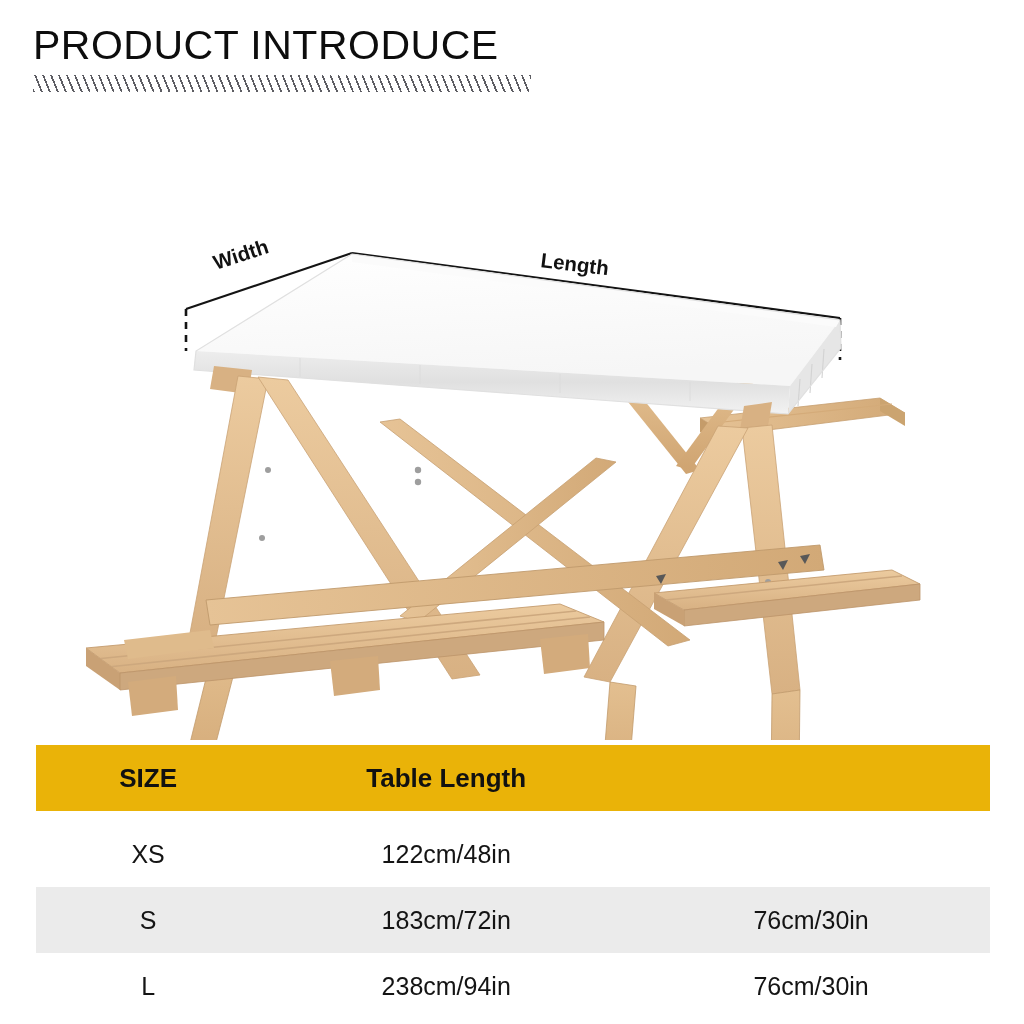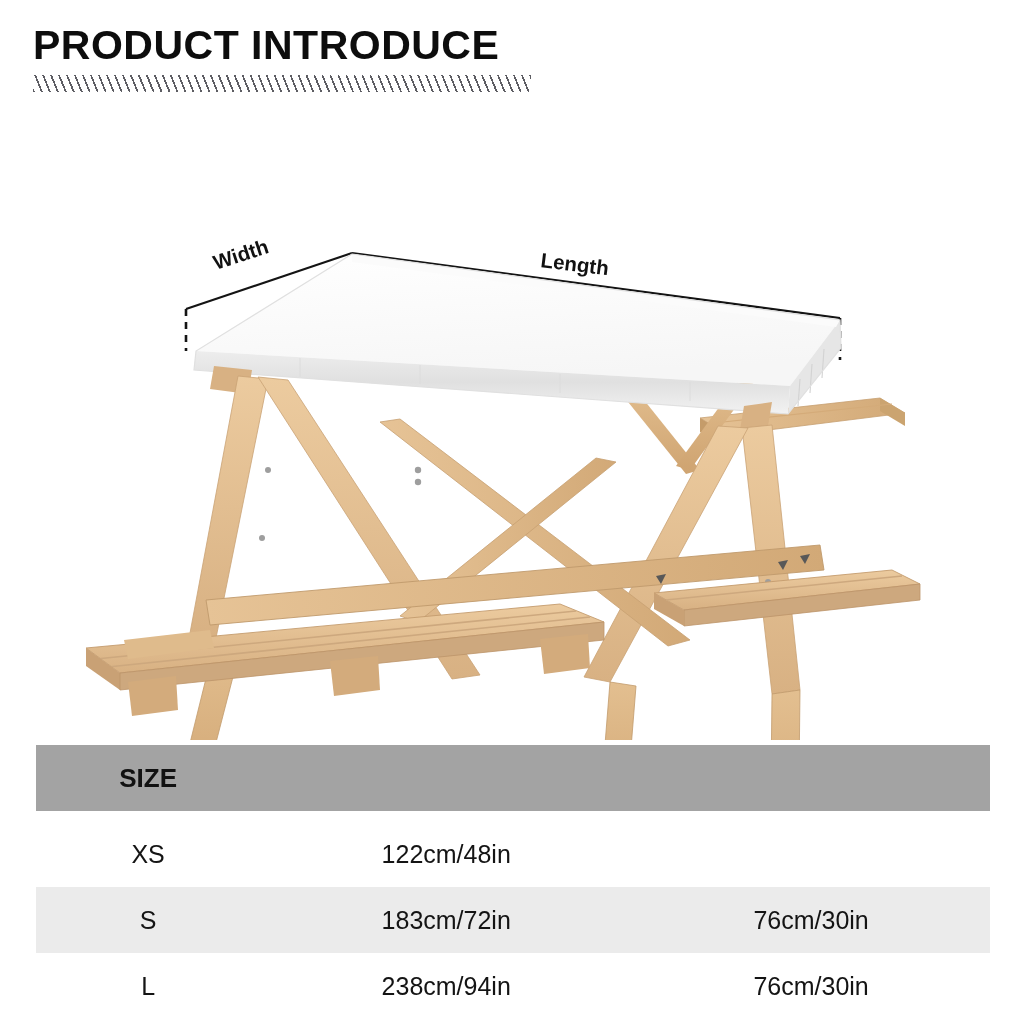--- a/index.html
+++ b/index.html
@@ -18,21 +18,21 @@
 
   
   #header-block {
     position: absolute;
     left: 33px;
     top: 24px;
     width: 960px;
   }
   #page-title {
     font-size: 41px;
-    font-weight: bold;
+    font-weight: normal;
     letter-spacing: 0.5px;
     line-height: 1.05;
     color: #0d0d0d;
     white-space: nowrap;
   }
   #title-divider {
     margin-top: 8px;
     width: 498px;
     height: 17px;
     background-image: repeating-linear-gradient(
@@ -65,21 +65,21 @@
     left: 36px;
     top: 745px;
     width: 954px;
   }
   .size-row {
     display: flex;
     width: 100%;
     align-items: center;
   }
   #size-table-header {
-    background: #a3a3a3;
+    background: #eab308;
     height: 66px;
   }
   #size-table-header .cell {
     font-size: 26px;
     font-weight: bold;
     color: #111111;
   }
   .body-row { height: 66px; }
   .body-row.striped { background: #EBEBEB; }
   .body-row .cell {
@@ -251,20 +251,21 @@
   <g>
     <polygon points="124,470 210,460 214,478 128,489" fill="#dfbb8c"></polygon>
   </g>
 </svg>
 </div>
 
 <div id="size-table">
 
   <div id="size-table-header" class="size-row">
     <div class="cell col-size">SIZE</div>
+    <div class="cell col-len">Table Length</div>
   </div>
 
   <div class="row-gap"></div>
 
   <div class="size-row body-row">
     <div class="cell col-size">XS</div>
     <div class="cell col-len">122cm/48in</div>
   </div>
 
   <div class="size-row body-row striped">

